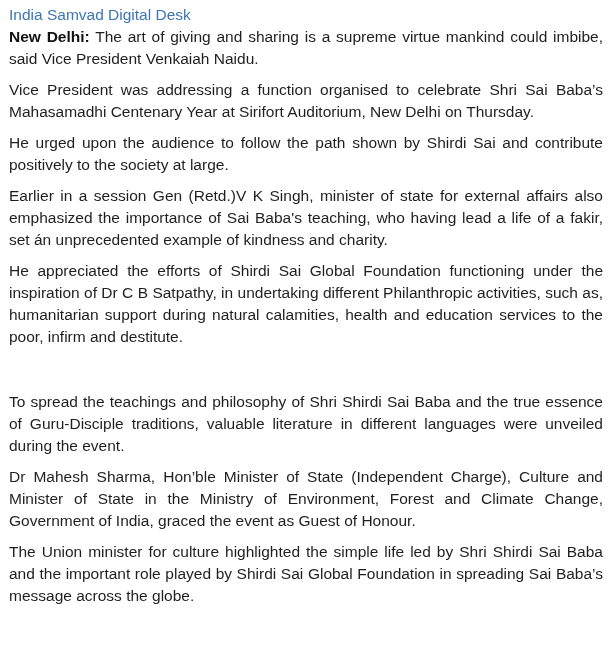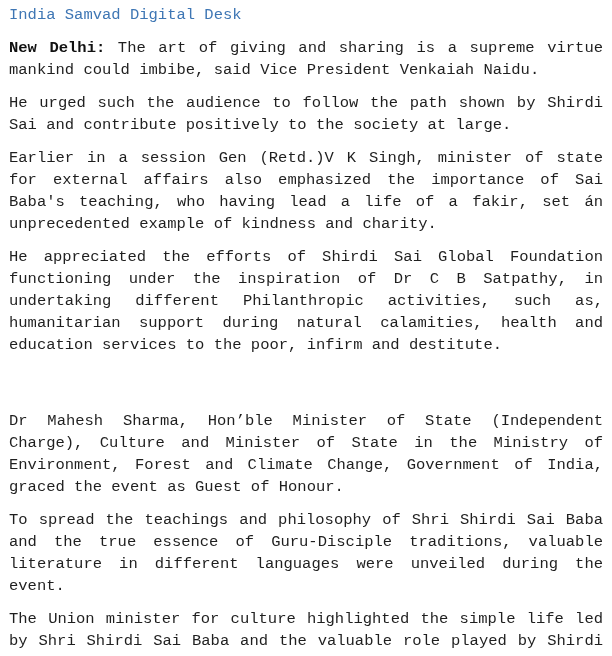--- a/index.html
+++ b/index.html
@@ -10,64 +10,65 @@
   body {
     width: 612px;
     height: 656px;
     overflow: hidden;
   }
   .page {
     box-sizing: border-box;
     width: 612px;
     height: 656px;
     padding: 4px 9px 0 9px;
-    font-family: Liberation Mono, monospace;
+    font-family: Liberation Sans, sans-serif;
     font-size: 15.5px;
     line-height: 22px;
     color: #1f1f1f;
     background: #ffffff;
   }
   .byline {
     display: block;
     color: #3e76b4;
     text-decoration: none;
     margin: 0;
     cursor: pointer;
   }
   .para {
-    margin: 11px 0 9px 0;
+    margin: 0 0 9px 0;
     text-align: justify;
     text-justify: inter-word;
   }
   .para b {
     font-weight: bold;
     color: #111111;
   }
   .content-gap {
     height: 34px;
   }
 </style>
 </head>
 <body>
 
 <div class="page">
 
   <a href="#" class="byline">India Samvad Digital Desk</a>
 
   <p class="para"><b>New Delhi:</b><span> The art of giving and sharing is a supreme virtue mankind could imbibe, said Vice President Venkaiah Naidu.</span></p>
 
+  <p class="para">Vice President was addressing a function organised to celebrate Shri Sai Baba’s Mahasamadhi Centenary Year at Sirifort Auditorium, New Delhi on Thursday.</p>
 
-  <p class="para">He urged such the audience to follow the path shown by Shirdi Sai and contribute positively to the society at large.</p>
+  <p class="para">He urged upon the audience to follow the path shown by Shirdi Sai and contribute positively to the society at large.</p>
 
   <p class="para">Earlier in a session Gen (Retd.)V K Singh, minister of state for external affairs also emphasized the importance of Sai Baba's teaching, who having lead a life of a fakir, set án unprecedented example of kindness and charity.</p>
 
   <p class="para">He appreciated the efforts of Shirdi Sai Global Foundation functioning under the inspiration of Dr C B Satpathy, in undertaking different Philanthropic activities, such as, humanitarian support during natural calamities, health and education services to the poor, infirm and destitute.</p>
 
   <div class="content-gap"></div>
 
+  <p class="para">To spread the teachings and philosophy of Shri Shirdi Sai Baba and the true essence of Guru-Disciple traditions, valuable literature in different languages were unveiled during the event.</p>
+
   <p class="para">Dr Mahesh Sharma, Hon’ble Minister of State (Independent Charge), Culture and Minister of State in the Ministry of Environment, Forest and Climate Change, Government of India, graced the event as Guest of Honour.</p>
 
-  <p class="para">To spread the teachings and philosophy of Shri Shirdi Sai Baba and the true essence of Guru-Disciple traditions, valuable literature in different languages were unveiled during the event.</p>
-
-  <p class="para">The Union minister for culture highlighted the simple life led by Shri Shirdi Sai Baba and the valuable role played by Shirdi Sai Global Foundation in spreading Sai Baba’s message across the globe.</p>
+  <p class="para">The Union minister for culture highlighted the simple life led by Shri Shirdi Sai Baba and the important role played by Shirdi Sai Global Foundation in spreading Sai Baba’s message across the globe.</p>
 
 
 </div>
 
 </body></html>

